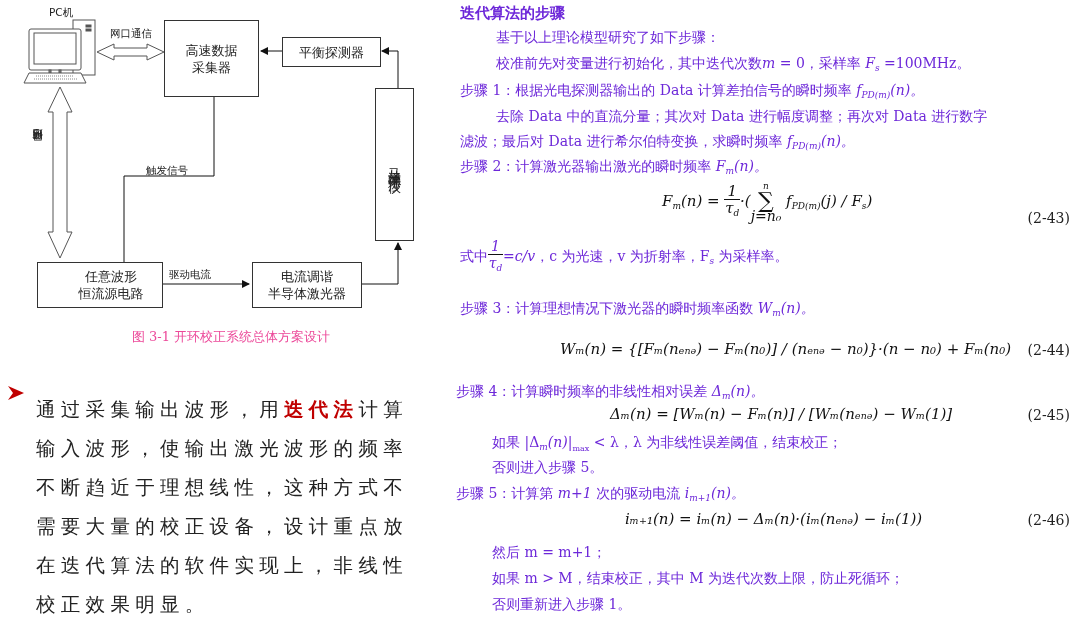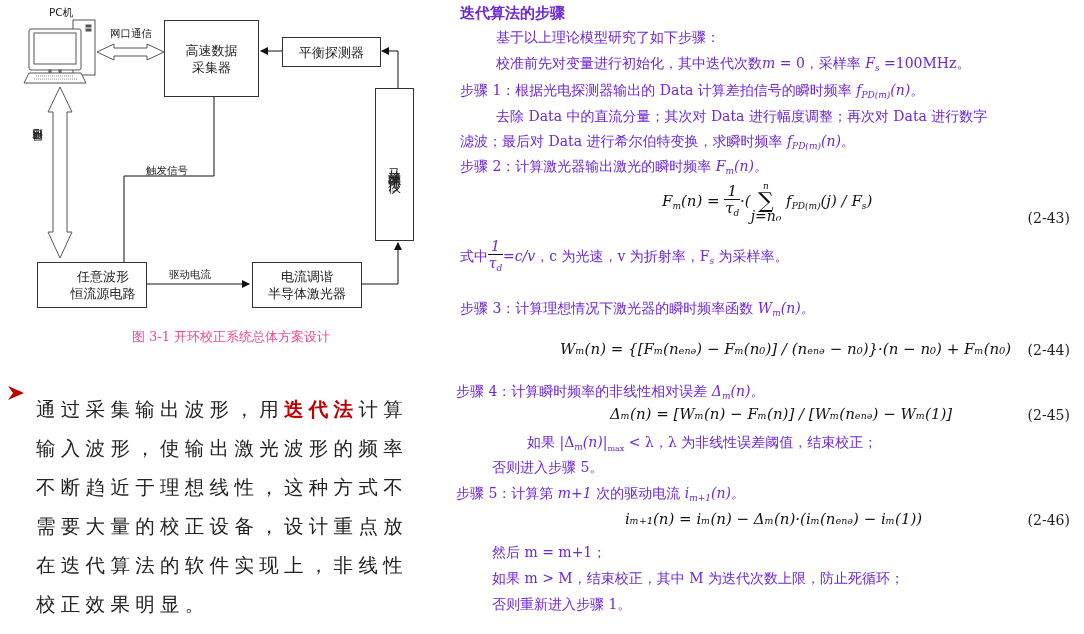--- a/index.html
+++ b/index.html
@@ -96,21 +96,21 @@
   <div class="dg-box" style="left:266px; top:37px; width:99px; height:30px;">
     <span>平衡探测器</span>
   </div>
 
   <div class="dg-box" style="left:359px; top:88px; width:39px; height:153px;">
     <span class="mzi-text">马赫泽德干涉仪</span>
   </div>
 
   <span class="dg-label" style="left:130px; top:164px;">触发信号</span>
 
-  <div class="dg-box" style="left:21px; top:262px; width:110px; height:46px;padding-left:22px;">
+  <div class="dg-box" style="left:21px; top:262px; width:126px; height:46px;padding-left:22px;">
     <div>
       <div>任意波形</div>
       <div>恒流源电路</div>
     </div>
   </div>
 
   <span class="dg-label" style="left:153px; top:268px;">驱动电流</span>
 
   <div class="dg-box" style="left:236px; top:262px; width:110px; height:46px;">
     <div>
@@ -171,21 +171,21 @@
 <div class="eq m" style="left:560px; top:340px;">Wₘ(n) = {[Fₘ(nₑₙₔ) − Fₘ(n₀)] / (nₑₙₔ − n₀)}·(n − n₀) + Fₘ(n₀)</div>
 <div class="eqno" style="top:342px;">(2-44)</div>
 
 <div class="rt" style="left:456px; top:383px;">
   <span>步骤 4：计算瞬时频率的非线性相对误差 </span><span class="m">Δ</span><span class="sub">m</span><span class="m">(n)。</span>
 </div>
 
 <div class="eq m" style="left:610px; top:405px;">Δₘ(n) = [Wₘ(n) − Fₘ(n)] / [Wₘ(nₑₙₔ) − Wₘ(1)]</div>
 <div class="eqno" style="top:407px;margin-left:48px;">(2-45)</div>
 
-<div class="rt" style="left:492px; top:434px;margin-left:35px;">
+<div class="rt" style="left:492px; top:434px;">
   <span>如果 |Δ</span><span class="sub">m</span><span class="m">(n)|</span><span class="sub2">max</span><span> &lt; λ，λ 为非线性误差阈值，结束校正；</span>
 </div>
 
 <div class="rt" style="left:492px; top:459px;">否则进入步骤 5。</div>
 
 <div class="rt" style="left:456px; top:485px;">
   <span>步骤 5：计算第 </span><span class="m">m+1</span><span> 次的驱动电流 </span><span class="m">i</span><span class="sub">m+1</span><span class="m">(n)。</span>
 </div>
 
 <div class="eq m" style="left:625px; top:510px;">iₘ₊₁(n) = iₘ(n) − Δₘ(n)·(iₘ(nₑₙₔ) − iₘ(1))</div>

